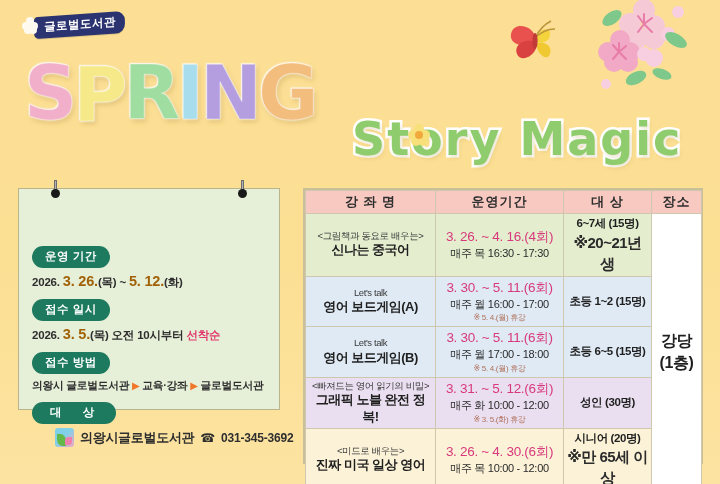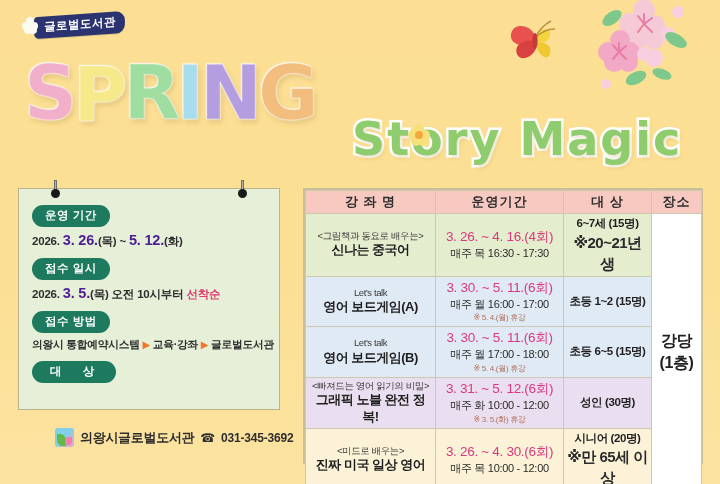--- a/index.html
+++ b/index.html
@@ -134,21 +134,21 @@
     width: 3px; height: 14px;
     background: linear-gradient(90deg,#d9d9d9,#8c8c8c);
     border: 0.5px solid #6e6e6e;
   }
   .pin .head {
     position: absolute; left: 0; top: 9px;
     width: 9px; height: 9px; border-radius: 50%;
     background: #191919;
   }
 
-  .info-body { padding: 16px 24px 10px 13px; }
+  .info-body { padding: 16px 24px 10px 13px; margin-top: 41px; }
 
   .tag {
     display: inline-block;
     background: #1d7a5f;
     color: #ffffff;
     font-size: 11.5px;
     font-weight: bold;
     padding: 3px 13px 4px;
     border-radius: 11px;
     letter-spacing: 0.5px;
@@ -157,21 +157,21 @@
   .tag.wide { padding: 3px 13px 4px; letter-spacing: 9px; text-indent: 5px; }
 
   .info-line {
     font-size: 11.5px;
     font-weight: bold;
     color: #2e2e2e;
     margin-bottom: 9px;
     white-space: nowrap;
     letter-spacing: -0.2px;
   }
-  .info-line .big { font-size: 14.5px; color: #4c1d95; }
+  .info-line .big { font-size: 14.5px; color: #a16207; }
   .info-line .hl { color: #e03a6d; }
   .info-line .arrow { color: #f2762a; font-size: 10px; }
   .info-line.small { font-size: 10.7px; }
 
   
   .footer {
     position: absolute;
     left: 55px; top: 428px;
     display: flex; align-items: center; gap: 6px;
   }
@@ -412,21 +412,21 @@
       <div class="tag">접수 일시</div>
       <div class="info-line">
         <span>2026.</span>
         <span class="big">3. 5.</span><span>(목)</span>
         <span>오전 10시부터</span>
         <span class="hl">선착순</span>
       </div>
 
       <div class="tag">접수 방법</div>
       <div class="info-line small">
-        <span>의왕시 통합예약시스템</span>
+        <span>의왕시 글로벌도서관</span>
         <span class="arrow">▶</span>
         <span>교육·강좌</span>
         <span class="arrow">▶</span>
         <span>글로벌도서관</span>
       </div>
 
       <div class="tag wide">대      상</div>
     </div>
   </div>
 

